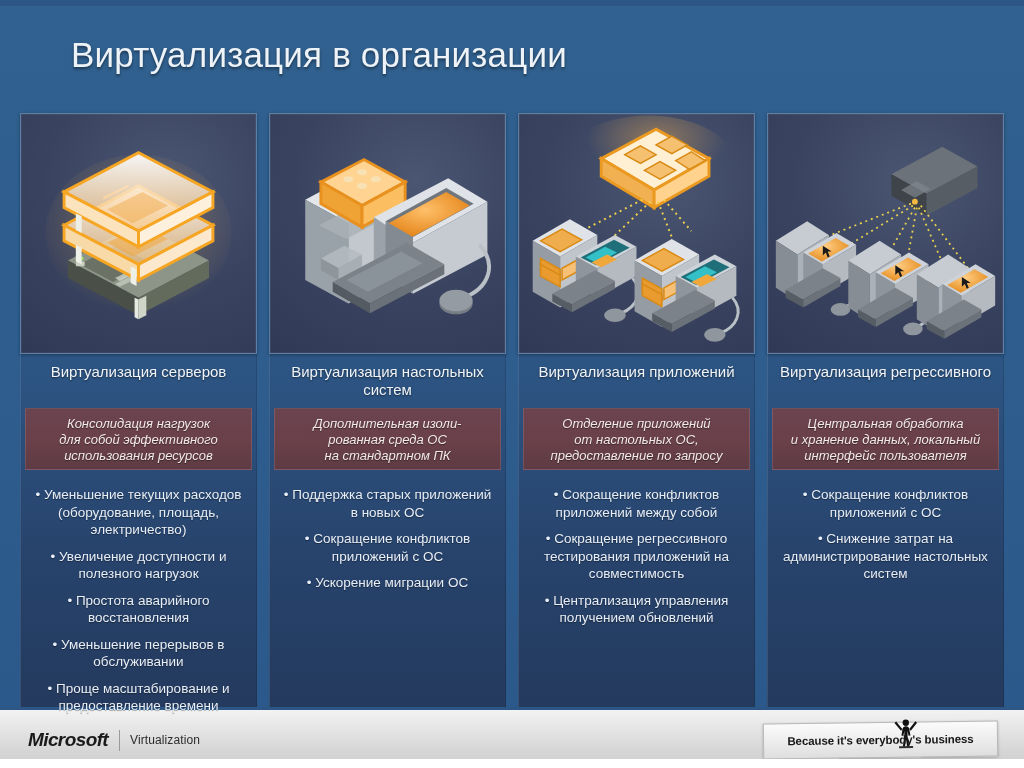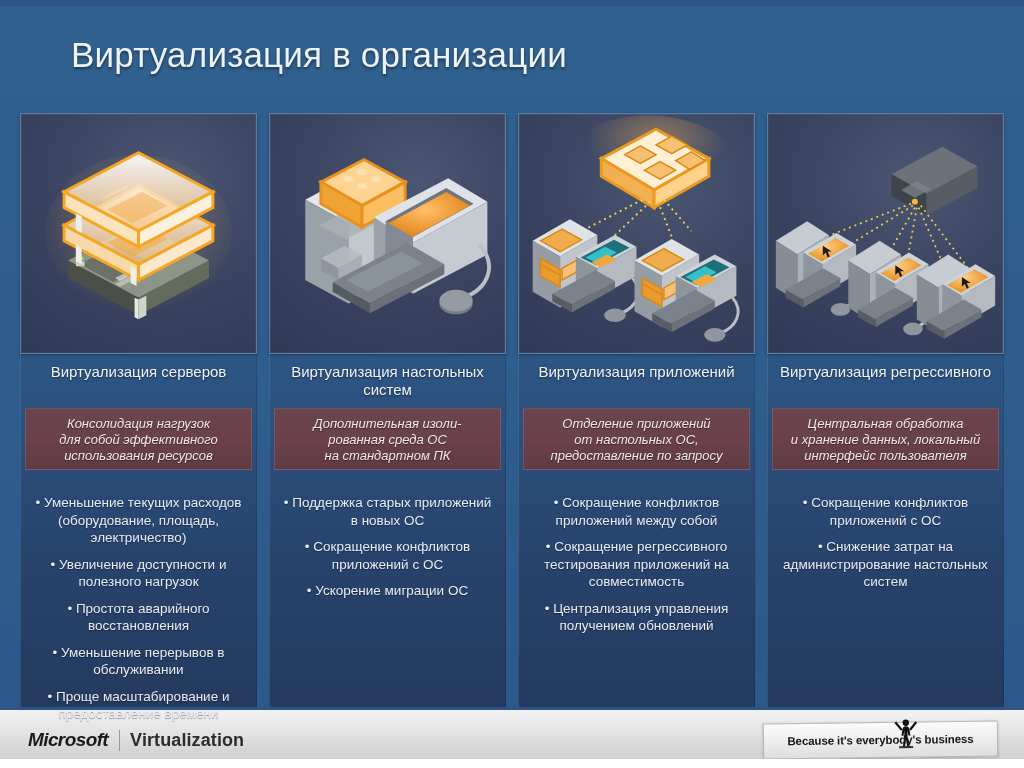--- a/index.html
+++ b/index.html
@@ -124,21 +124,20 @@
     list-style: none;
   }
   .bullets li {
     position: relative;
     text-align: center;
     font-size: 13.5px;
     line-height: 17.5px;
     color: #e8eef6;
     margin-bottom: 9px;
     text-shadow: 0 1px 1px rgba(0,0,0,.4);
-    margin-top: 8px;
   }
 
   
   .footer {
     position: absolute;
     left: 0; bottom: 0;
     width: 100%; height: 61px;
     background:
       linear-gradient(180deg,#f2f2f2 0%, #e3e3e3 38%, #d5d5d5 72%, #cfcfcf 100%);
     border-top: 3px solid #2b5685;
@@ -159,24 +158,23 @@
     font-style: italic;
     font-size: 19px;
     color: #1a1a1a;
     letter-spacing: -0.6px;
   }
   .ms-div {
     width:1px; height:21px; background:#9a9a9a;
     margin: 0 9px 0 10px;
   }
   .ms-sub {
-    font-size: 18px;
+    font-size: 12px;
     color: #2c2c2c;
     letter-spacing:.1px;
-    font-weight:bold;
   }
 
   .badge {
     position: absolute;
     right: 26px; top: 12px;
     width: 235px; height: 36px;
     background: linear-gradient(180deg,#fbfbfb 0%, #ececec 55%, #dedede 100%);
     border: 1px solid #b8b8b8;
     box-shadow: 0 1px 3px rgba(0,0,0,.22);
     transform: rotate(-0.7deg);

